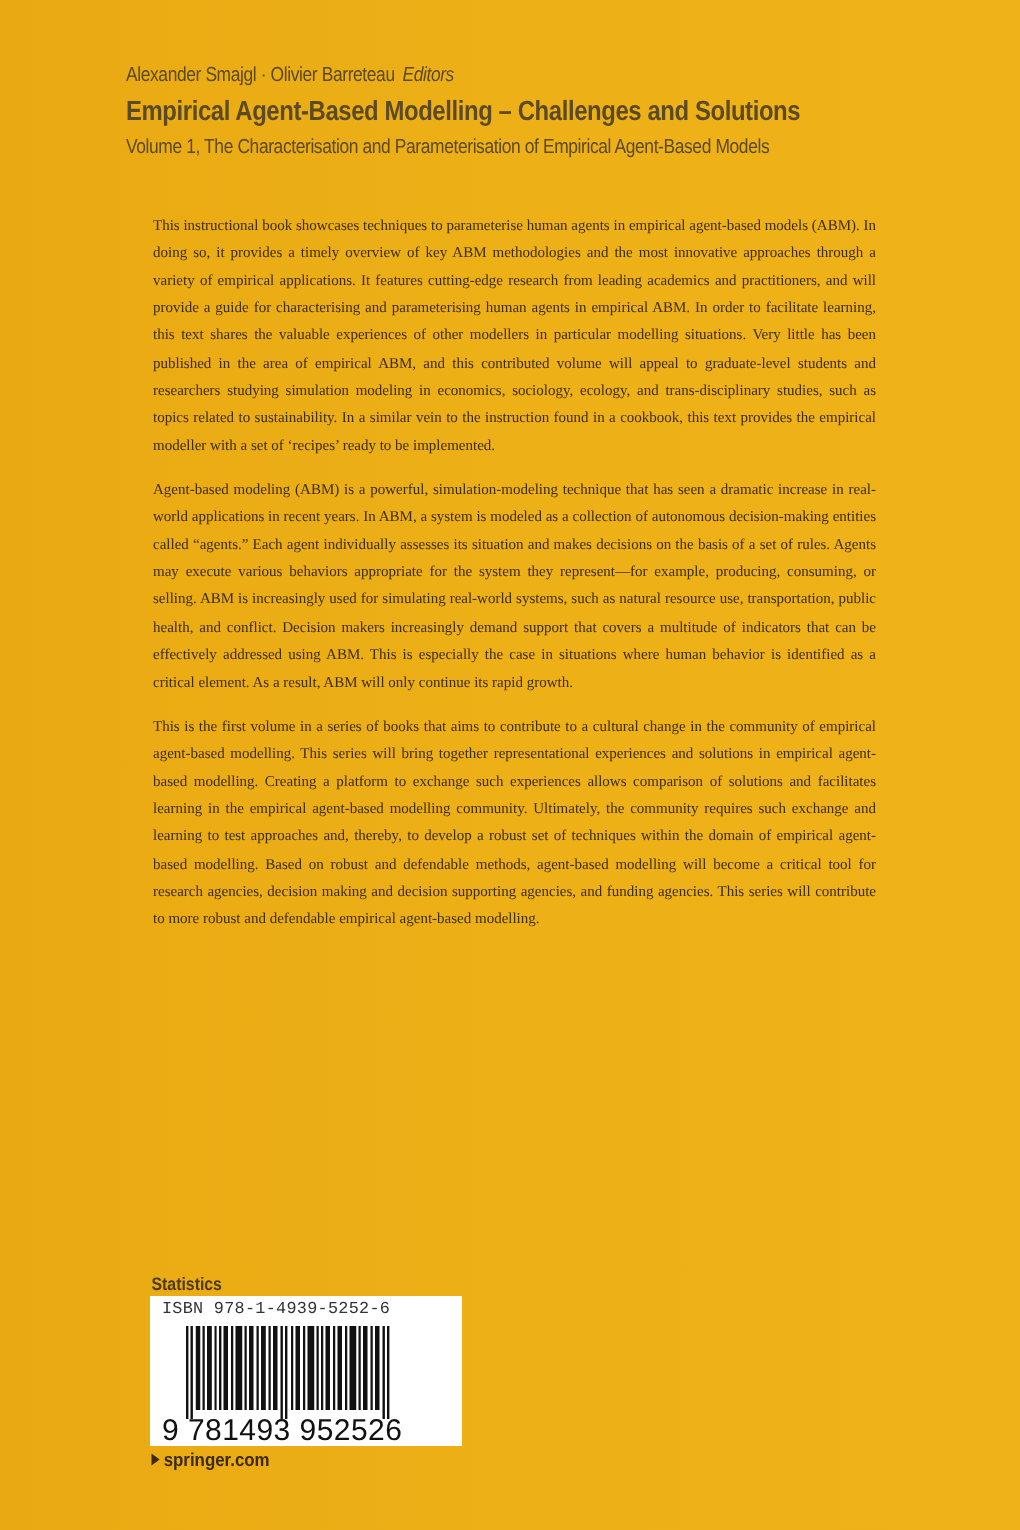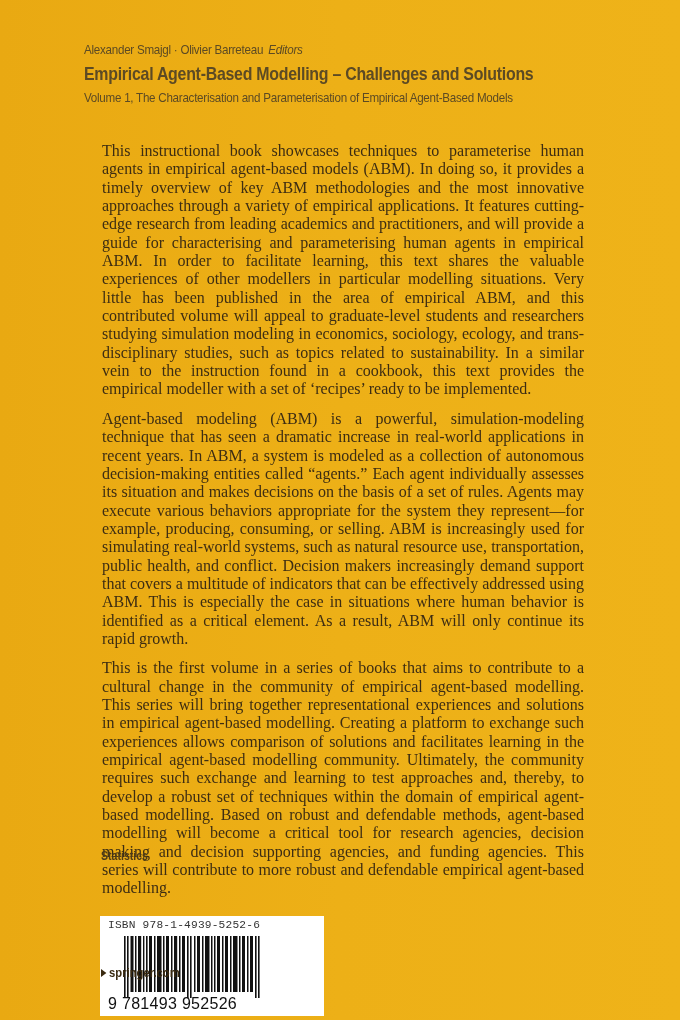--- a/index.html
+++ b/index.html
@@ -57,21 +57,21 @@
       white-space: nowrap;
       line-height: 20px;
       margin-top: 1px;
     }
     .body-text {
       position: absolute;
       left: 102px;
       top: 142px;
       width: 482px;
       font-family: "Liberation Serif", serif;
-      font-size: 16px;
+      font-size: 10px;
       line-height: 18.35px;
       color: #3d2d13;
       text-align: justify;
     }
     .body-text p {
       margin: 0 0 11px 0;
       text-align-last: left;
     }
     .statistics {
       position: absolute;
@@ -80,25 +80,24 @@
       font-family: "Liberation Sans", sans-serif;
       font-weight: bold;
       font-size: 12px;
       color: #4d3b18;
       transform: scaleX(0.88);
       transform-origin: left;
     }
     .barcode-box {
       position: absolute;
       left: 100px;
-      top: 916px;
-      width: 176px;
+      top: 864px;
+      width: 208px;
       height: 100px;
       background: #ffffff;
-      padding-left: 48px;
     }
     .isbn-text {
       position: absolute;
       left: 8px;
       top: 3px;
       font-family: "Liberation Mono", monospace;
       font-size: 11.2px;
       color: #333;
       letter-spacing: 0.2px;
       white-space: nowrap;
@@ -108,21 +107,21 @@
       left: 24px;
       top: 20px;
       width: 136px;
       height: 62px;
     }
     .ean-digits {
       position: absolute;
       left: 8px;
       top: 79px;
       font-family: "Liberation Sans", sans-serif;
-      font-size: 16px;
+      font-size: 20px;
       color: #111;
       white-space: nowrap;
       letter-spacing: 0.3px;
     }
     .springer {
       position: absolute;
       left: 101px;
       top: 966px;
       font-family: "Liberation Sans", sans-serif;
       font-weight: bold;

